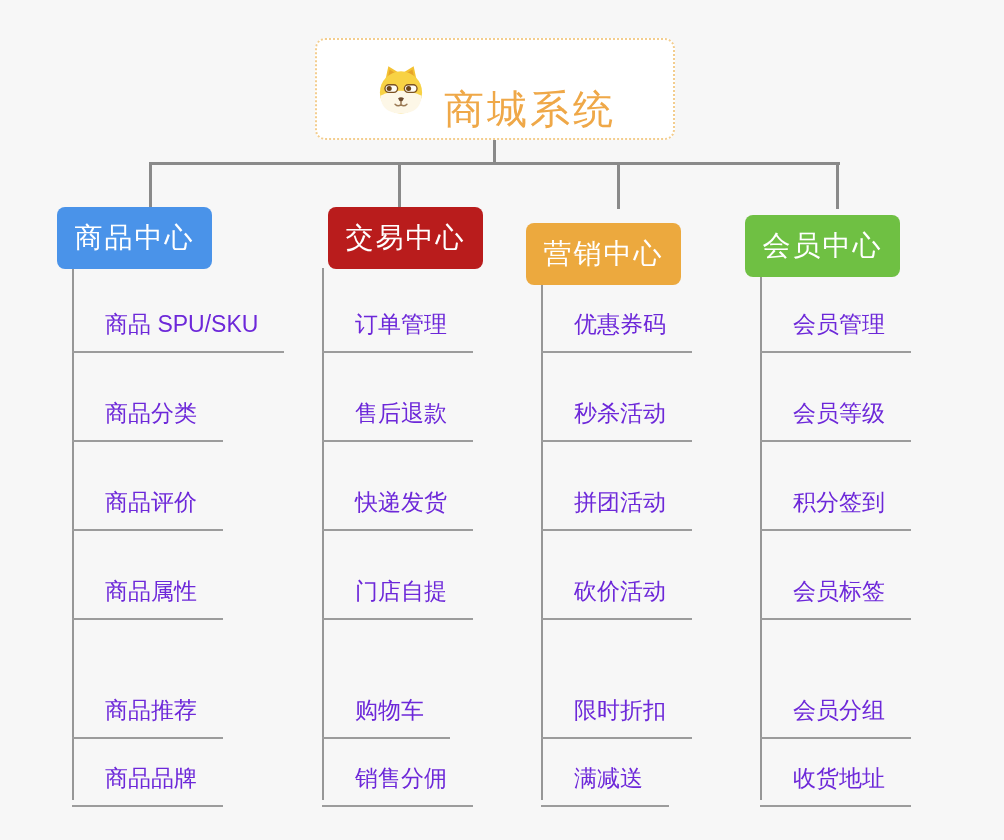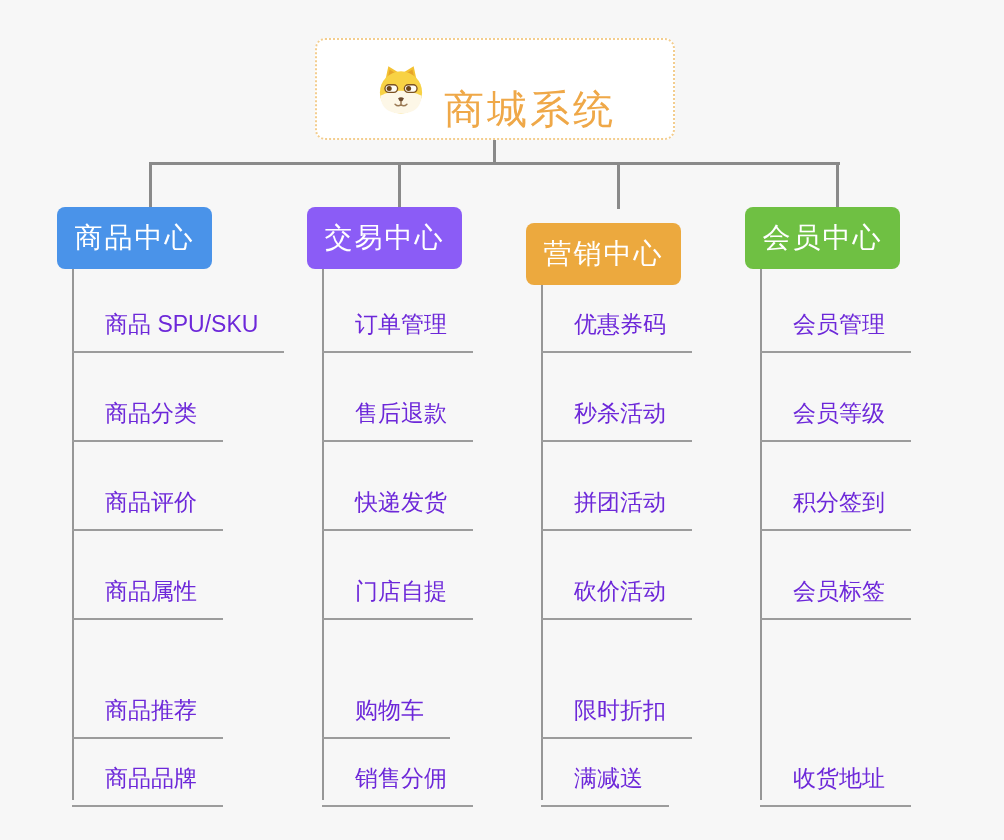--- a/index.html
+++ b/index.html
@@ -51,21 +51,21 @@
     width:155px;height:62px;
     border-radius:8px;
     display:flex;align-items:center;justify-content:center;
     color:#ffffff;
     font-size:28px;letter-spacing:2px;
     cursor:pointer;
   }
   .branch.b0{left:57px;}
   .branch.b1{left:307px;}
   .branch.b2{left:526px;margin-top:16px;}
-  .branch.b3{left:745px;}
+  .branch.b3{left:745px;margin-top:8px;}
   
   .leaf{
     position:absolute;
     box-sizing:content-box;
     width:max-content;
     font-size:23px;color:#6d28d9;
     line-height:30px;
     padding:0 26px 12px 33px;
     border-bottom:2px solid #9c9c9c;
     white-space:nowrap;
@@ -117,21 +117,21 @@
 
       <path d="M28.5 43 Q32 40.5 35.5 43 Q34 47 32 47 Q30 47 28.5 43 Z" fill="#6b4a2e"></path>
       <path d="M32 47 L32 50 M25 50 Q28.5 53.5 32 50.5 Q35.5 53.5 39 50" fill="none" stroke="#9b7a55" stroke-width="1.8" stroke-linecap="round"></path>
     </svg>
     <span class="root-title" style="color: rgb(239, 168, 72);">商城系统</span>
   </div>
 
   <div class="branch b0" style="background-color: rgb(74, 147, 233);">
     <span>商品中心</span>
   </div>
-  <div class="branch b1" style="background-color: #8b5cf6;">
+  <div class="branch b1" style="background-color: #b91c1c; margin-left: 21px;">
     <span>交易中心</span>
   </div>
   <div class="branch b2" style="background-color: rgb(236, 169, 62);">
     <span>营销中心</span>
   </div>
   <div class="branch b3" style="background-color: rgb(111, 192, 67);">
     <span>会员中心</span>
   </div>
 
   <div class="leaf c0 r0">商品 SPU/SKU</div>
@@ -152,15 +152,16 @@
   <div class="leaf c2 r1">秒杀活动</div>
   <div class="leaf c2 r2">拼团活动</div>
   <div class="leaf c2 r3">砍价活动</div>
   <div class="leaf c2 r4">限时折扣</div>
   <div class="leaf c2 r5">满减送</div>
 
   <div class="leaf c3 r0">会员管理</div>
   <div class="leaf c3 r2">积分签到</div>
   <div class="leaf c3 r1">会员等级</div>
   <div class="leaf c3 r3">会员标签</div>
+  <div class="leaf c3 r4">会员分组</div>
   <div class="leaf c3 r5">收货地址</div>
 
 </div>
 
 </body></html>

